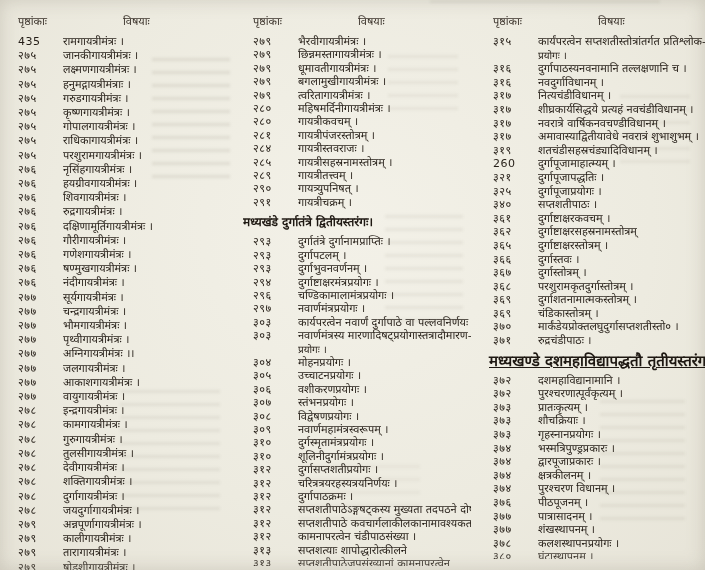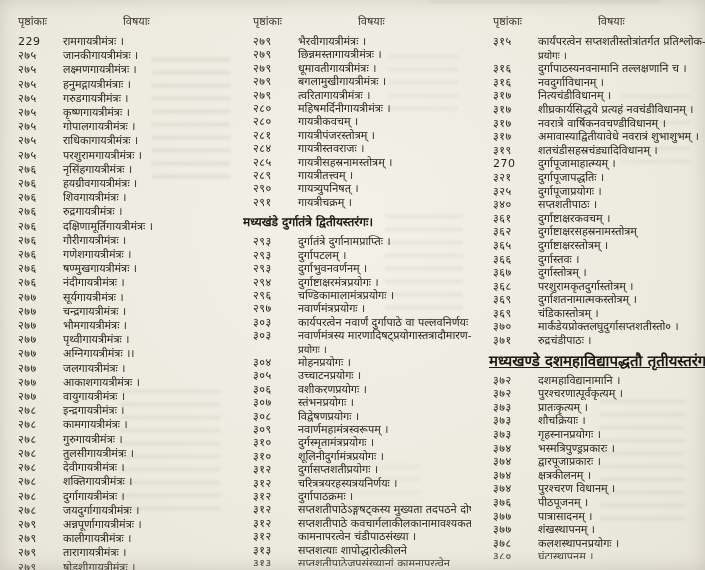--- a/index.html
+++ b/index.html
@@ -86,21 +86,21 @@
   <div class="ghost g7"></div>
   <div class="ghost g8"></div>
 
   <div class="col col1">
     <div class="col-head">
       <span class="ph">पृष्ठांकाः</span>
       <span class="th">विषयाः</span>
     </div>
     <div>
         <div class="row">
-          <span class="num">229</span>
+          <span class="num">435</span>
           <span class="topic">रामगायत्रीमंत्रः ।</span>
         </div>
         <div class="row">
           <span class="num">२७५</span>
           <span class="topic">जानकीगायत्रीमंत्रः ।</span>
         </div>
         <div class="row">
           <span class="num">२७५</span>
           <span class="topic">लक्ष्मणगायत्रीमंत्रः ।</span>
         </div>
@@ -439,21 +439,21 @@
         </div>
         <div class="row">
           <span class="num">३१७</span>
           <span class="topic">अमावास्याद्वितीयावेधे नवरात्रं शुभाशुभम् ।</span>
         </div>
         <div class="row">
           <span class="num">३१९</span>
           <span class="topic">शतचंडीसहस्रचंड्यादिविधानम् ।</span>
         </div>
         <div class="row">
-          <span class="num">270</span>
+          <span class="num">260</span>
           <span class="topic">दुर्गापूजामाहात्म्यम् ।</span>
         </div>
         <div class="row">
           <span class="num">३२१</span>
           <span class="topic">दुर्गापूजापद्धतिः ।</span>
         </div>
         <div class="row">
           <span class="num">३२५</span>
           <span class="topic">दुर्गापूजाप्रयोगः ।</span>
         </div>

